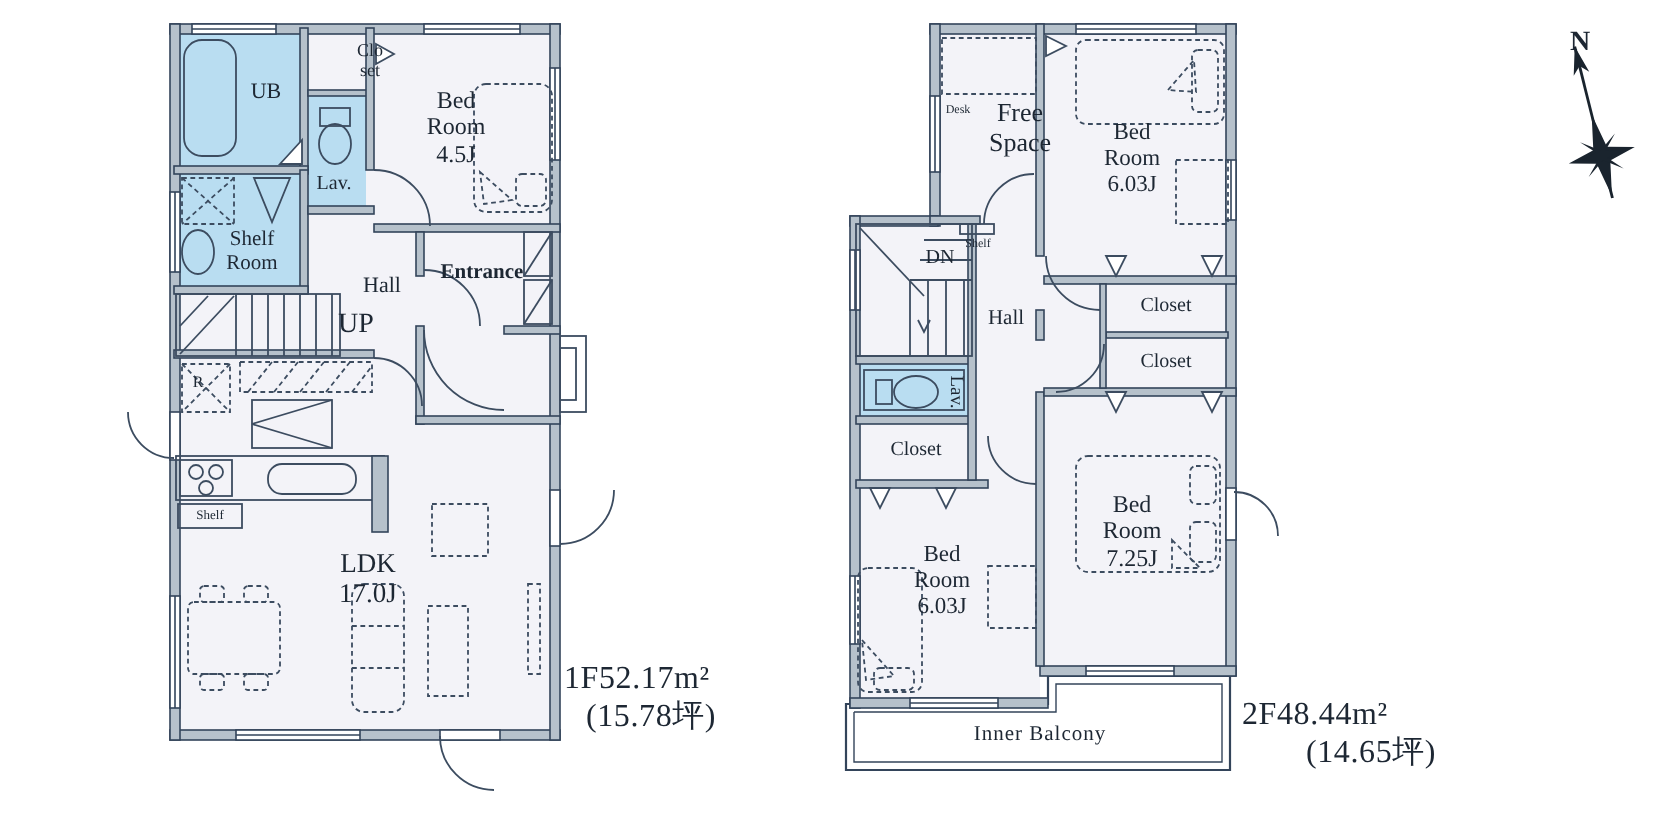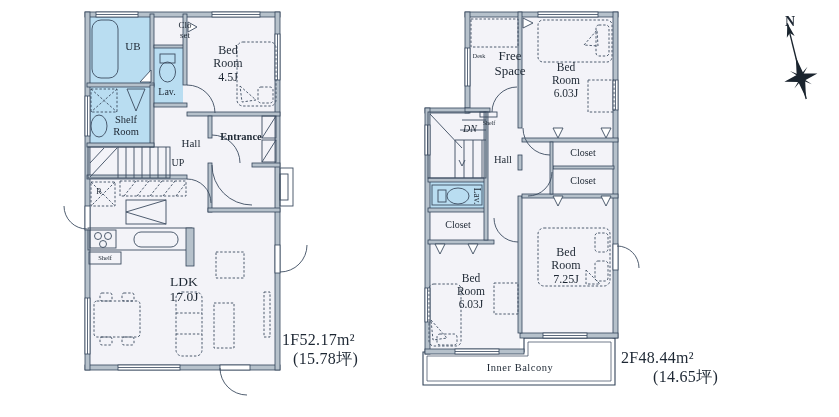--- a/index.html
+++ b/index.html
@@ -350,36 +350,36 @@
 <div class="lbl" style="left:133px;top:46px;font-size:11px;">UB</div>
 <div class="lbl" style="left:168px;top:30px;font-size:9px;margin-left:17px;">Clo
 set</div>
 <div class="lbl" style="left:167px;top:92px;font-size:10px;">Lav.</div>
 <div class="lbl" style="left:126px;top:126px;font-size:10.5px;">Shelf
 Room</div>
 <div class="lbl" style="left:228px;top:64px;font-size:12px;">Bed
 Room
 4.5J</div>
 <div class="lbl" style="left:191px;top:143px;font-size:11px;">Hall</div>
-<div class="lbl" style="left:178px;top:163px;font-size:10px;">UP</div>
+<div class="lbl" style="left:178px;top:163px;font-size:14px;">UP</div>
 <div class="lbl" style="left:241px;top:137px;font-size:10.5px;font-weight:bold;">Entrance</div>
 <div class="lbl" style="left:184px;top:289px;font-size:13.5px;">LDK
 17.0J</div>
 <div class="lbl tiny" style="left:105px;top:258px;">Shelf</div>
 <div class="lbl" style="left:99px;top:192px;font-size:8px;">R</div>
 <div class="lbl plain area" style="left:282px;top:331px;">1F52.17m²</div>
 <div class="lbl plain area" style="left:293px;top:350px;">(15.78坪)</div>
 
 <div class="lbl" style="left:510px;top:64px;font-size:13px;">Free
 Space</div>
 <div class="lbl tiny" style="left:479px;top:56px;font-size:6px;">Desk</div>
 <div class="lbl" style="left:566px;top:80px;font-size:11.5px;">Bed
 Room
 6.03J</div>
-<div class="lbl" style="left:470px;top:129px;font-size:10px;font-style:italic;">DN</div>
+<div class="lbl" style="left:470px;top:129px;font-size:10px;">DN</div>
 <div class="lbl tiny" style="left:489px;top:123px;font-size:6px;">Shelf</div>
 <div class="lbl" style="left:503px;top:160px;font-size:10.5px;">Hall</div>
 <div class="lbl rot90" style="left:477px;top:196px;font-size:9.5px;">Lav.</div>
 <div class="lbl" style="left:458px;top:225px;font-size:10px;">Closet</div>
 <div class="lbl" style="left:583px;top:153px;font-size:10px;">Closet</div>
 <div class="lbl" style="left:583px;top:181px;font-size:10px;">Closet</div>
 <div class="lbl" style="left:471px;top:291px;font-size:11.5px;">Bed
 Room
 6.03J</div>
 <div class="lbl" style="left:566px;top:266px;font-size:12px;">Bed

